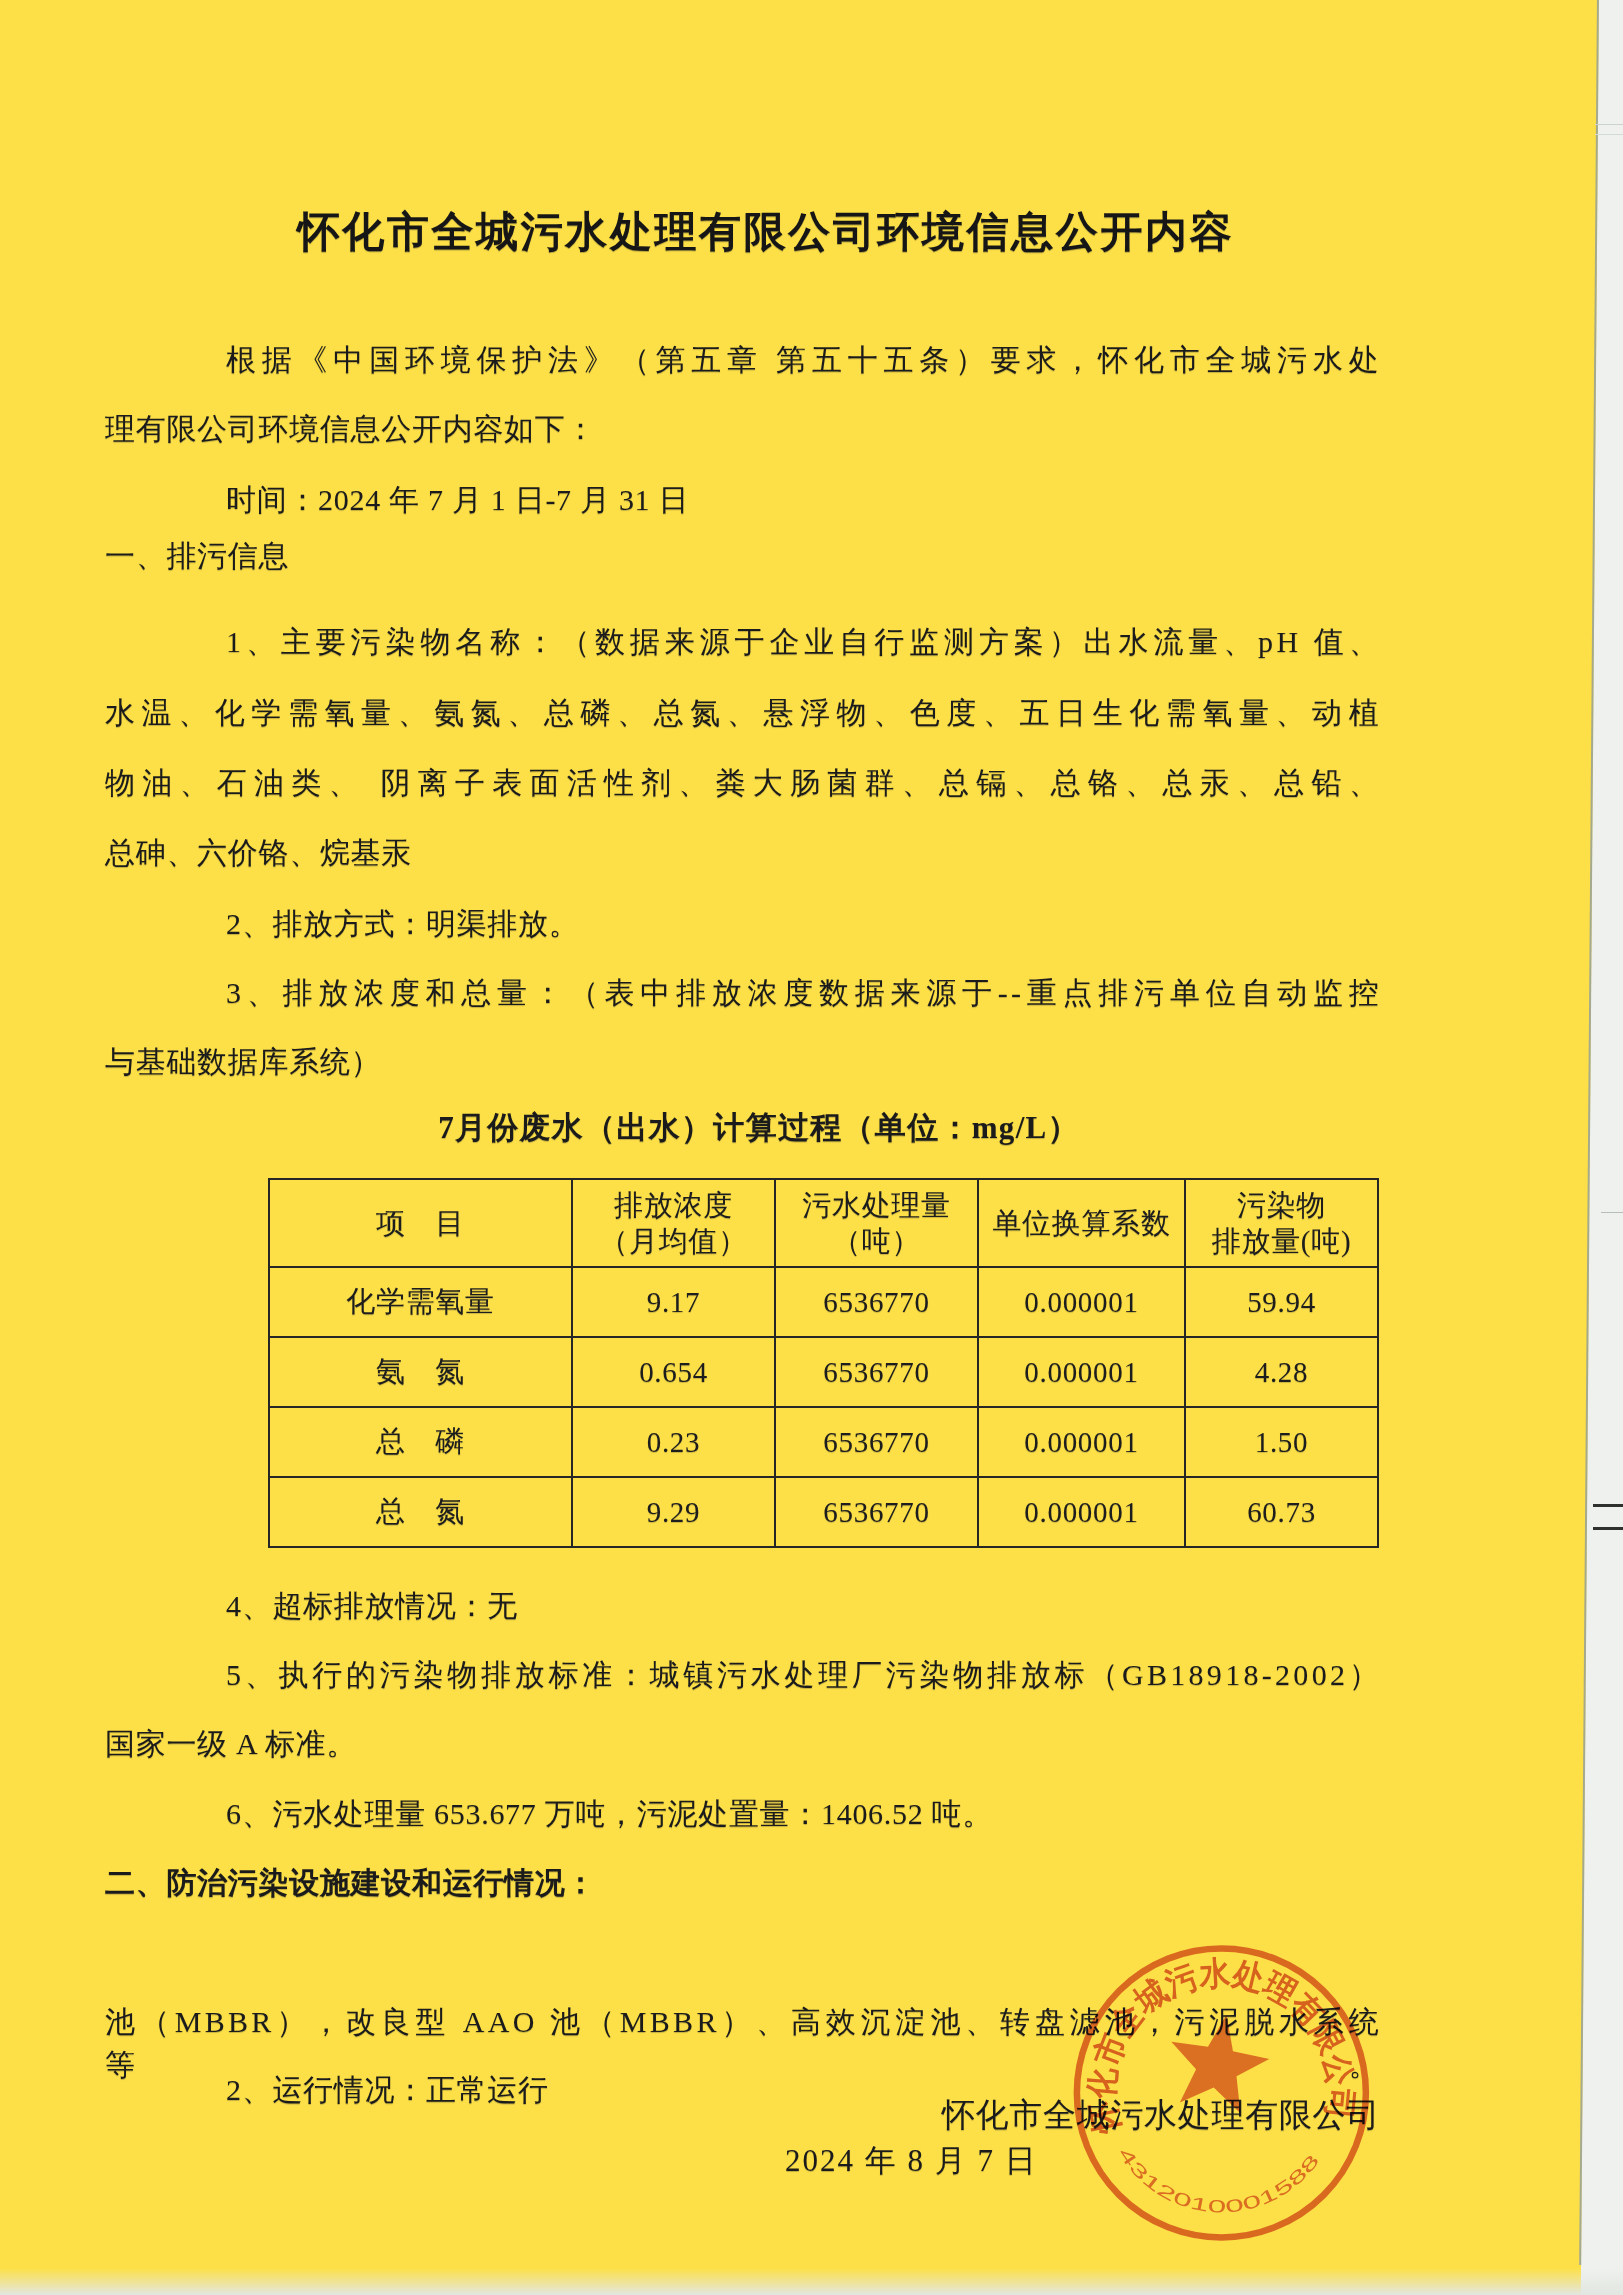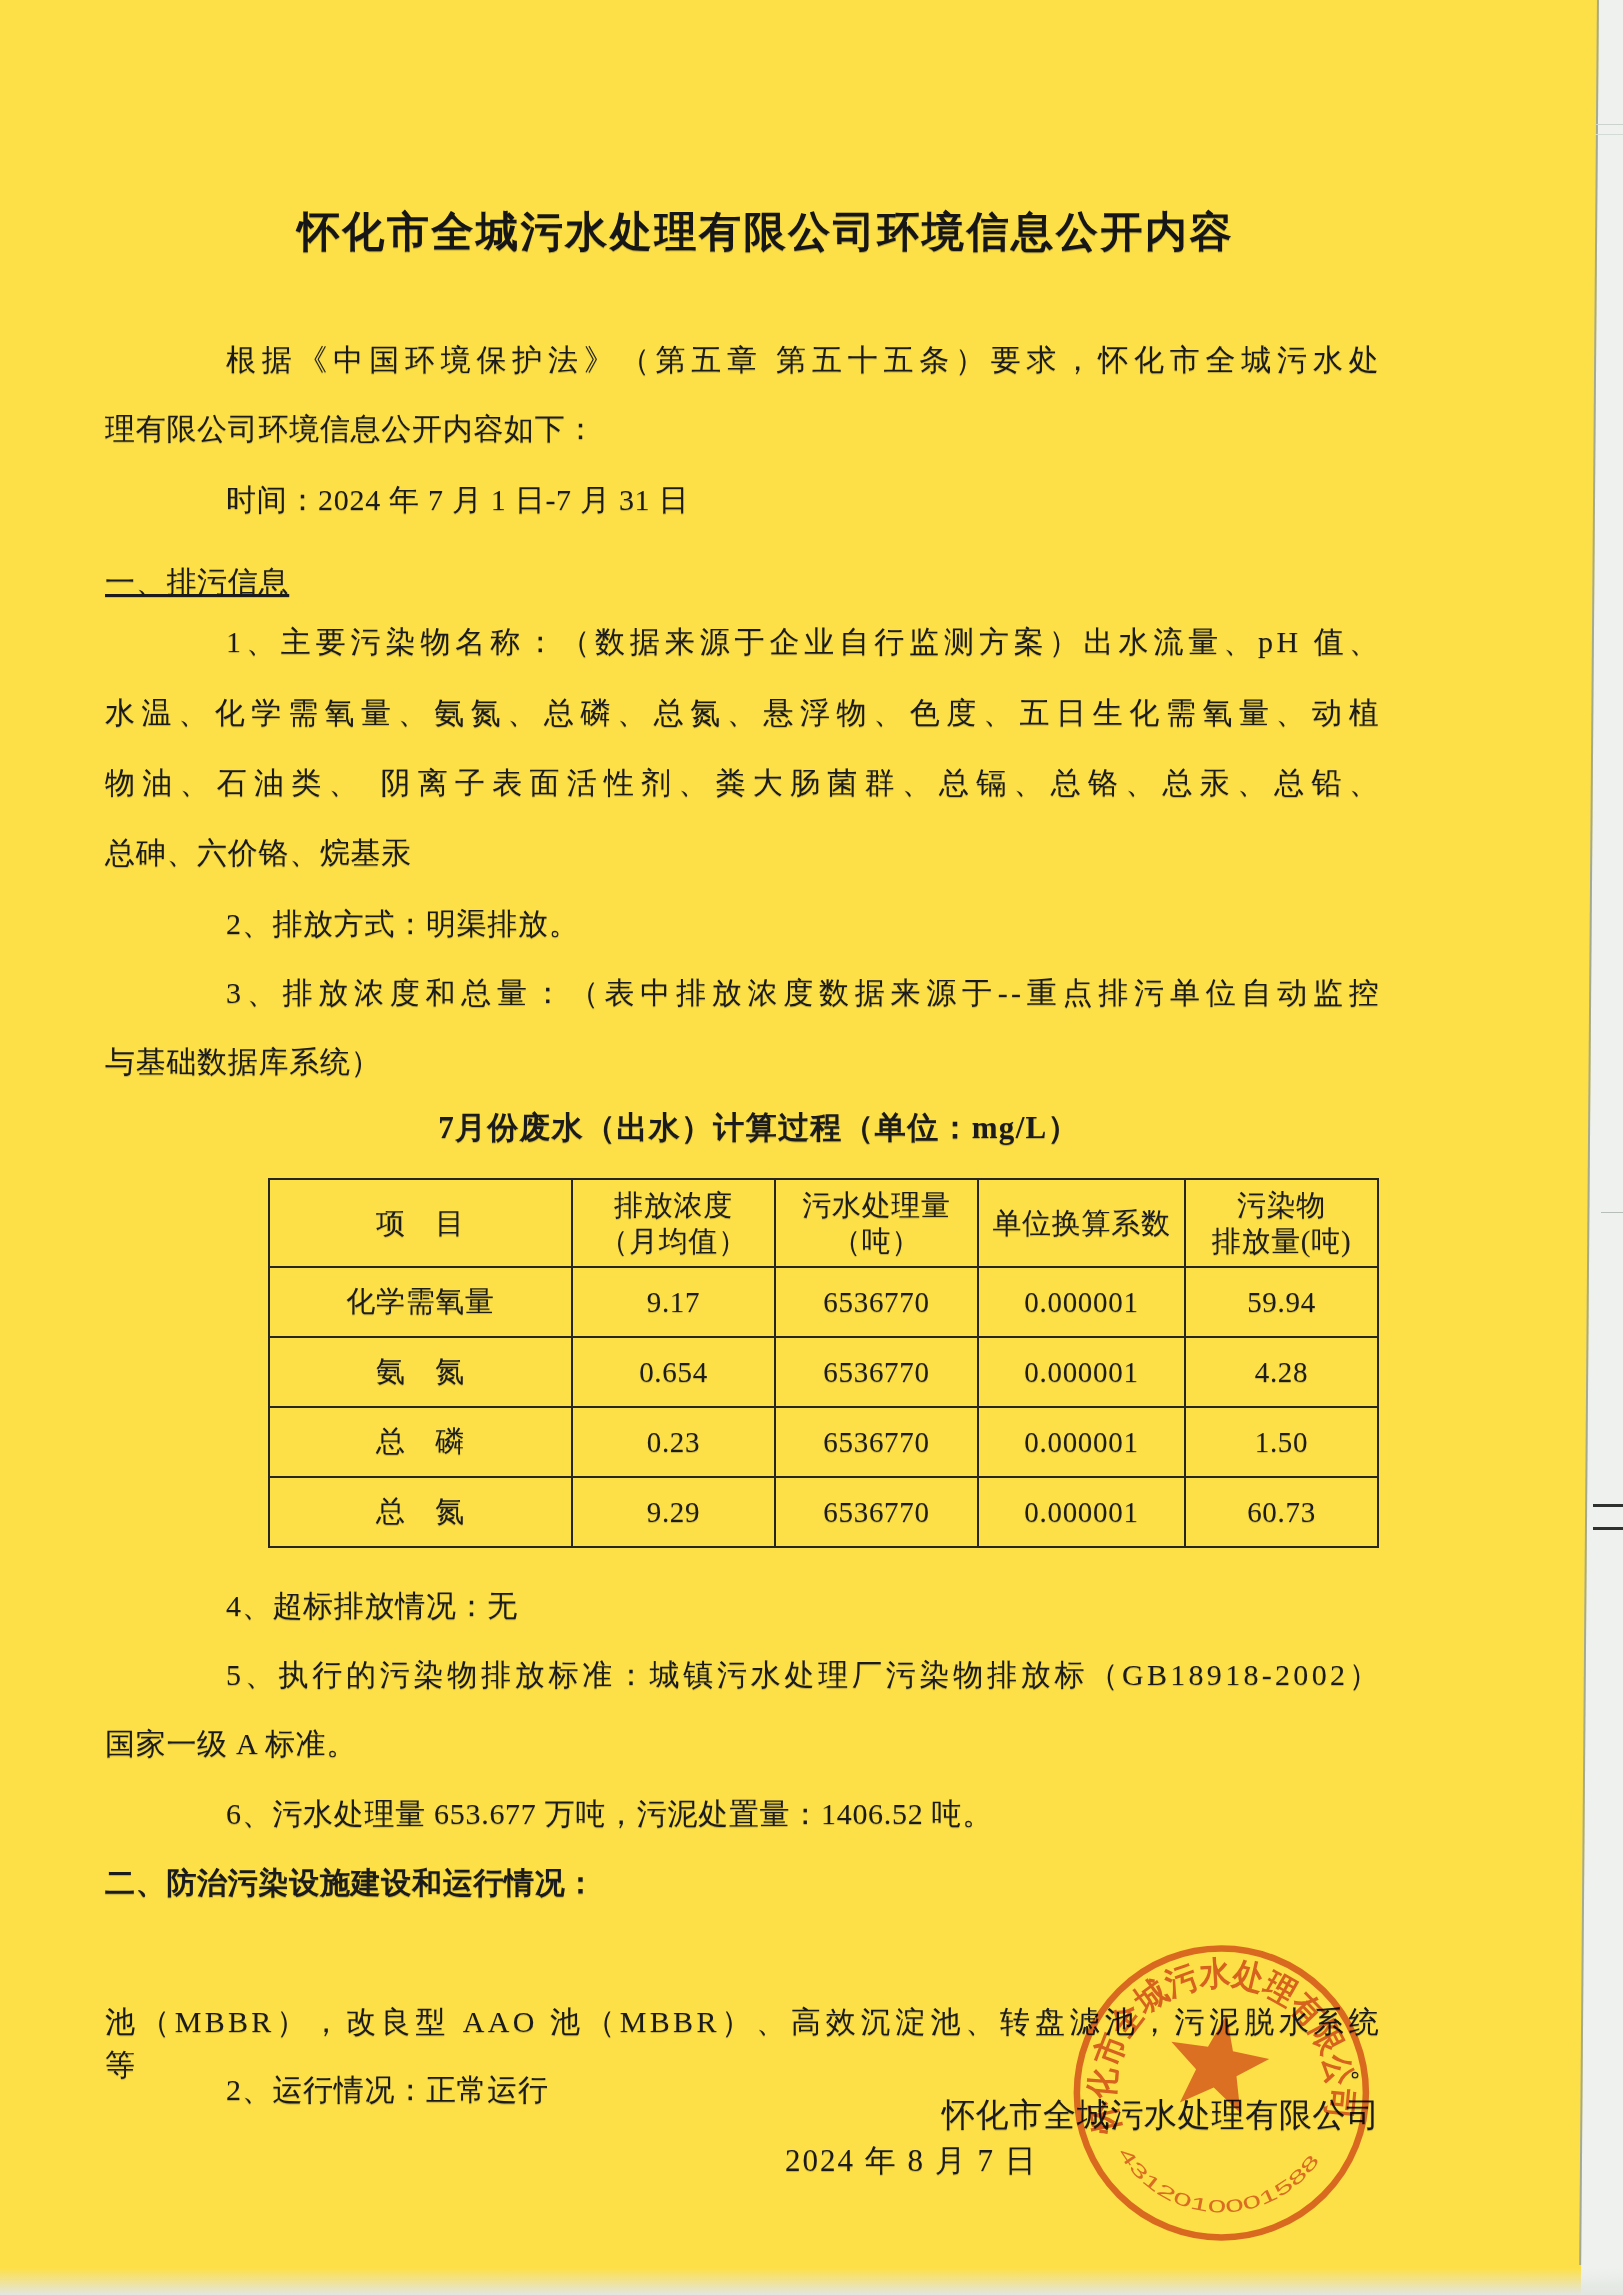--- a/index.html
+++ b/index.html
@@ -34,21 +34,21 @@
   .ln{
     position:absolute;height:43px;line-height:43px;font-size:30px;
     letter-spacing:0.7px;z-index:1;text-shadow:0 0.7px 0.7px rgba(50,50,50,.28);
   }
   .just{text-align:justify;text-align-last:justify;letter-spacing:3.3px;}
   .flush{left:105px;}
   .ind{left:226px;}
   .w-flush{width:1277px;}
   .w-ind{width:1156px;}
   .y-intro1{top:338px;}  .y-intro2{top:407px;}  .y-time{top:478px;}
-  .y-sec1{top:560px;text-decoration:underline;}    .y-i1a{top:620px;}     .y-i1b{top:691px;}
+  .y-sec1{top:534px;}    .y-i1a{top:620px;}     .y-i1b{top:691px;}
   .y-i1c{top:761px;}    .y-i1d{top:831px;}    .y-i2{top:902px;}
   .y-i3a{top:971px;}    .y-i3b{top:1040px;}
   .y-i4{top:1584px;}     .y-i5a{top:1653px;}    .y-i5b{top:1722px;}
   .y-i6{top:1792px;}     .y-sec2{top:1861px;font-weight:bold;}   .y-j1a{top:1930px;}
   .y-j1b{top:2000px;}    .y-j2{top:2068px;}
   .tbl-title{
     position:absolute;top:1107px;left:268px;width:982px;
     text-align:center;font-size:31px;font-weight:700;letter-spacing:1.3px;
     z-index:1;text-shadow:0 0.7px 0.7px rgba(50,50,50,.3);
   }

